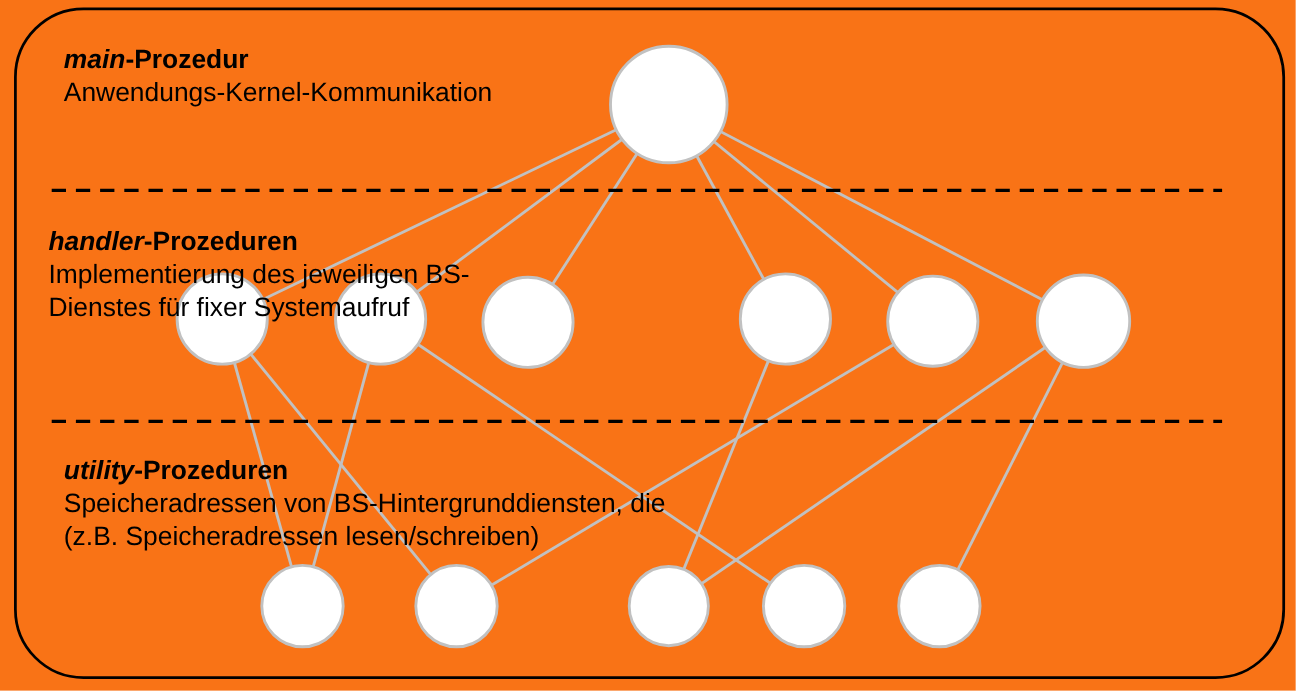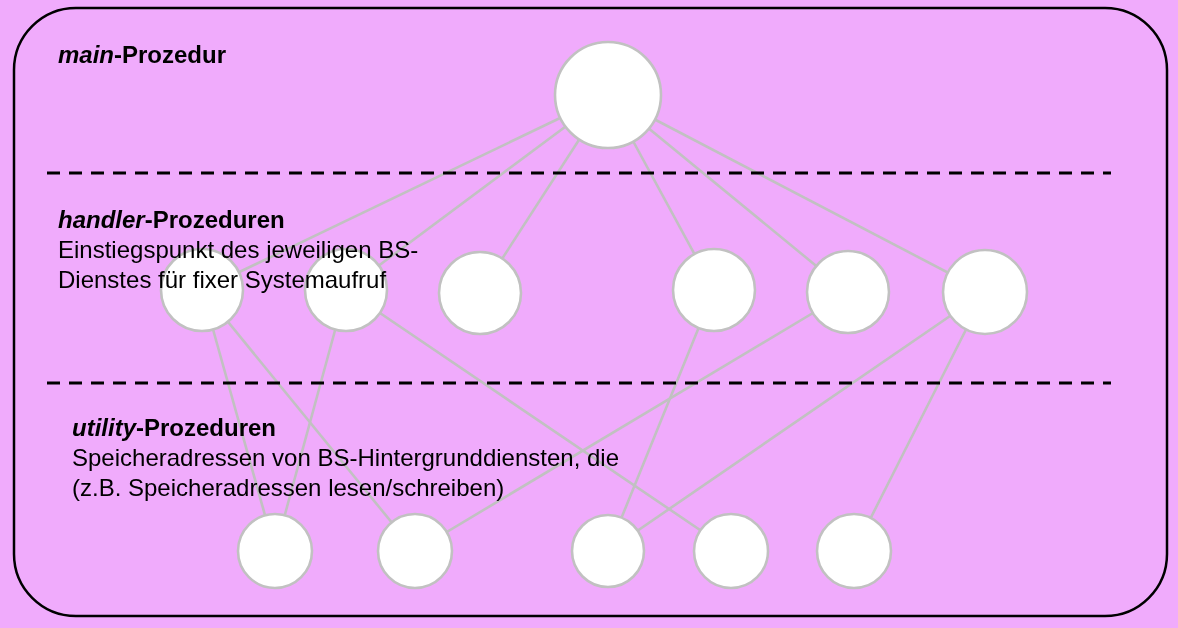--- a/index.html
+++ b/index.html
@@ -8,21 +8,21 @@
     background: #ffffff;
     width: 1178px;
     height: 628px;
     overflow: hidden;
     font-family: "Liberation Sans", "DejaVu Sans", sans-serif;
   }
   .stage {
     position: relative;
     width: 1178px;
     height: 628px;
-    background: #f0abfc;
+    background: #f97316;
   }
   .stage svg {
     position: absolute;
     left: 0;
     top: 0;
     width: 1178px;
     height: 628px;
   }
   .section {
     position: absolute;
@@ -31,22 +31,22 @@
     line-height: 30px;
     white-space: nowrap;
   }
   .section .heading {
     font-weight: bold;
   }
   .section .heading .it {
     font-style: italic;
   }
   .section-main    { left: 58px; top: 40px;  }
-  .section-handler { left: 58px; top: 205px; }
-  .section-utility { left: 72px; top: 413px; }
+  .section-handler { left: 44px; top: 205px; }
+  .section-utility { left: 58px; top: 413px; }
 </style>
 </head>
 <body>
 
 <div class="stage">
 
   <svg id="diagram-svg" viewBox="0 0 1178 628">
       <rect x="14" y="8" width="1153" height="608" rx="62" ry="62" fill="none" stroke="#000000" stroke-width="2.5"></rect>
       <line x1="608" y1="95" x2="202" y2="290" stroke="#c1c1c1" stroke-width="2.6"></line>
       <line x1="608" y1="95" x2="346" y2="290" stroke="#c1c1c1" stroke-width="2.6"></line>
@@ -73,25 +73,26 @@
       <circle cx="985" cy="292" r="42" fill="#ffffff" stroke="#c1c1c1" stroke-width="2.6"></circle>
       <circle cx="275" cy="551" r="37" fill="#ffffff" stroke="#c1c1c1" stroke-width="2.6"></circle>
       <circle cx="415" cy="551" r="37" fill="#ffffff" stroke="#c1c1c1" stroke-width="2.6"></circle>
       <circle cx="608" cy="551" r="36" fill="#ffffff" stroke="#c1c1c1" stroke-width="2.6"></circle>
       <circle cx="731" cy="551" r="37" fill="#ffffff" stroke="#c1c1c1" stroke-width="2.6"></circle>
       <circle cx="854" cy="551" r="37" fill="#ffffff" stroke="#c1c1c1" stroke-width="2.6"></circle>
     </svg>
 
   <div class="section section-main">
     <div class="heading"><span class="it">main</span><span>-Prozedur</span></div>
+    <div class="line">Anwendungs-Kernel-Kommunikation</div>
   </div>
 
   <div class="section section-handler">
     <div class="heading"><span class="it">handler</span><span>-Prozeduren</span></div>
-    <div class="line">Einstiegspunkt des jeweiligen BS-</div>
+    <div class="line">Implementierung des jeweiligen BS-</div>
     <div class="line">Dienstes für fixer Systemaufruf</div>
   </div>
 
   <div class="section section-utility">
     <div class="heading"><span class="it">utility</span><span>-Prozeduren</span></div>
     <div class="line">Speicheradressen von BS-Hintergrunddiensten, die</div>
     <div class="line">(z.B. Speicheradressen lesen/schreiben)</div>
   </div>
 
 </div>

